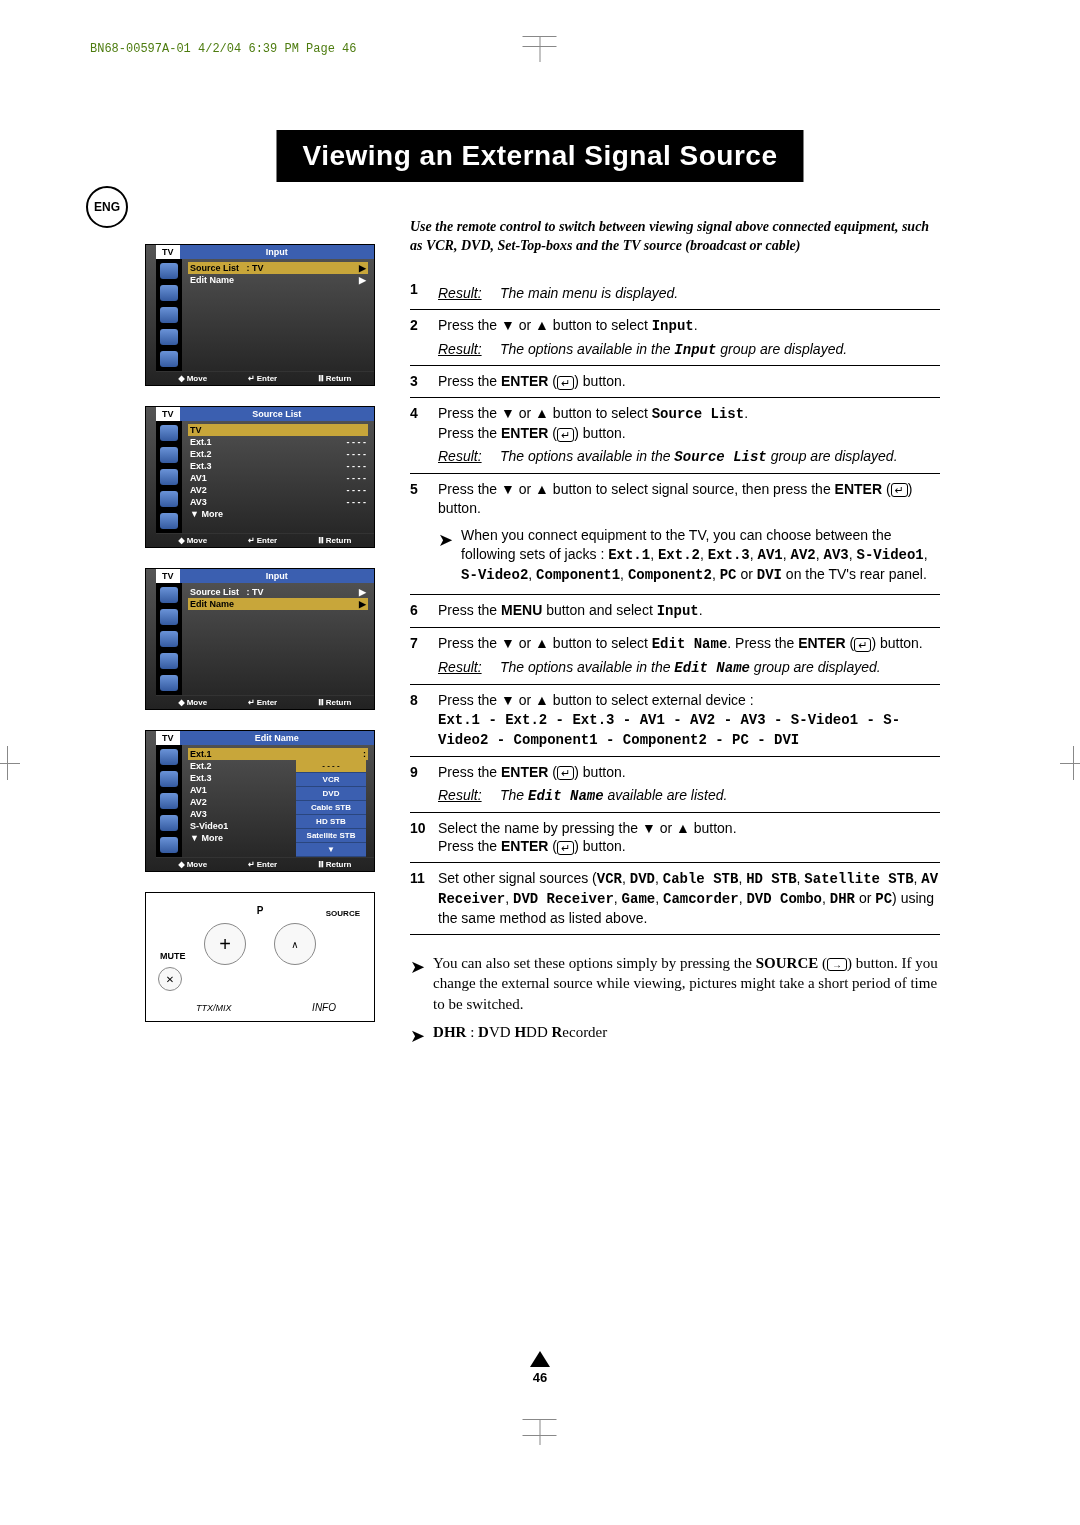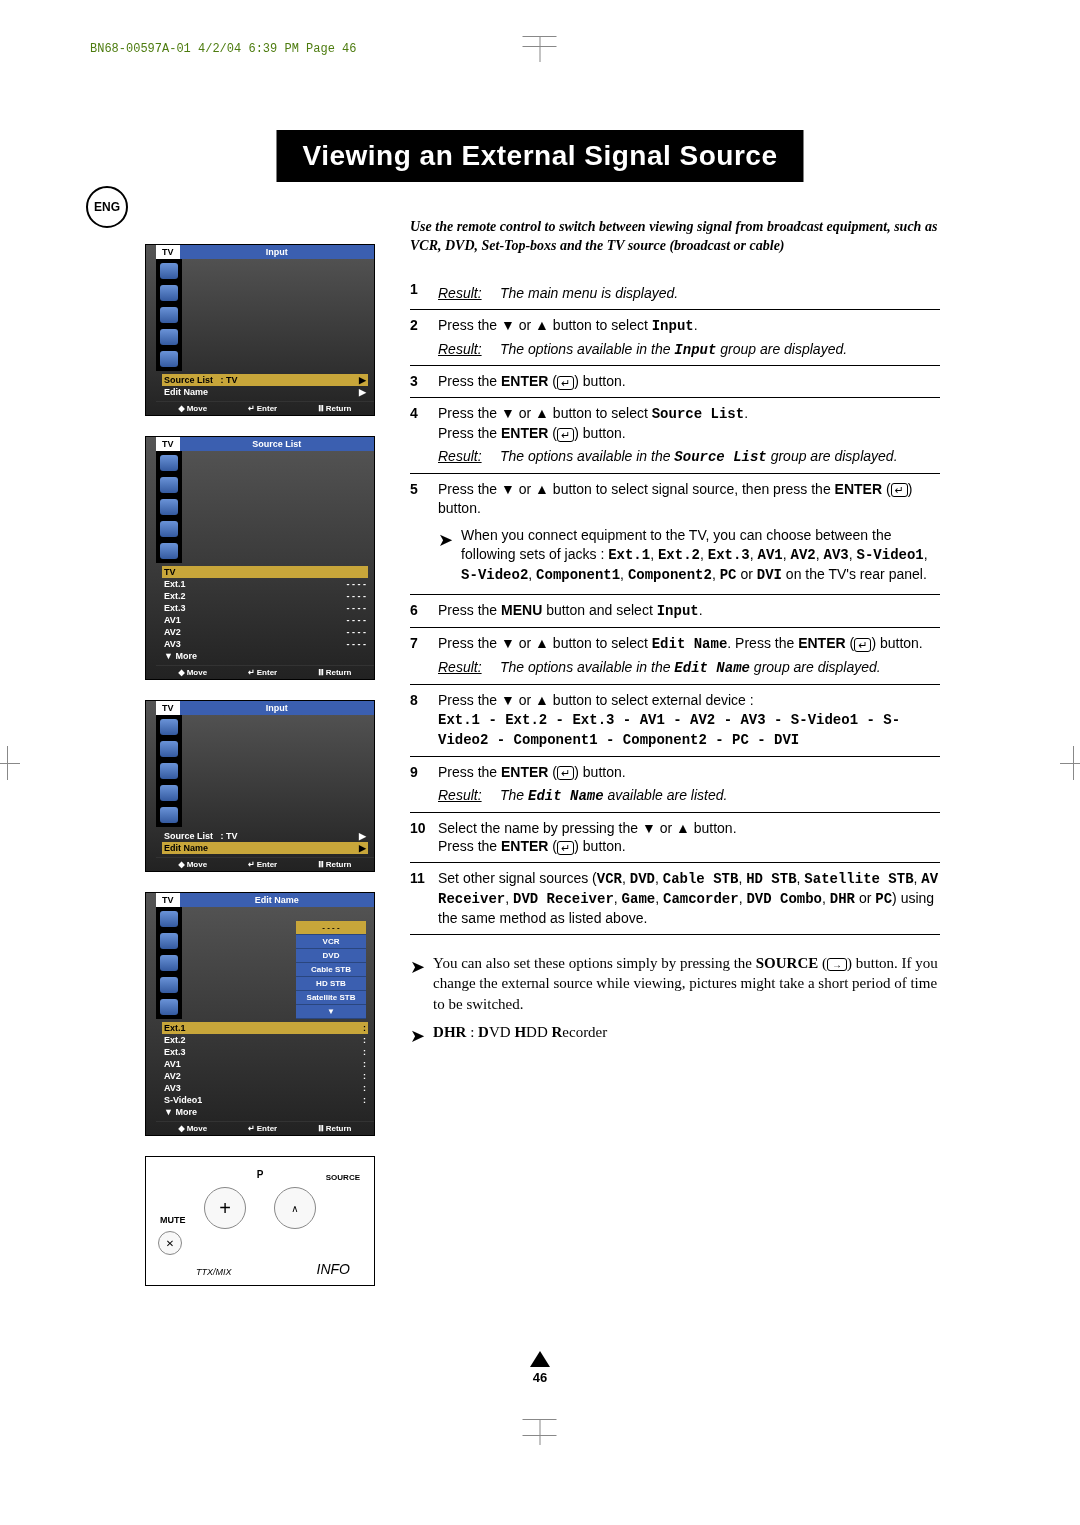--- a/index.html
+++ b/index.html
@@ -131,21 +131,20 @@
     color: #fff;
     font-weight: bold;
     display: flex;
     align-items: center;
     justify-content: center;
     padding: 0 4px;
   }
   .osd-body {
     display: flex;
     min-height: 110px;
-    flex-direction: column;
   }
   .osd-icons {
     width: 26px;
     background: #000;
     display: flex;
     flex-direction: column;
     align-items: center;
     padding: 4px 0;
     gap: 6px;
   }
@@ -206,21 +205,21 @@
     background: #fff;
     padding: 10px;
     position: relative;
     color: #000;
     font-size: 10px;
   }
   .remote-box .p { position: absolute; top: 12px; left: 50%; transform: translateX(-50%); font-weight: bold; }
   .remote-box .src { position: absolute; top: 16px; right: 14px; font-size: 8px; font-weight: bold; }
   .remote-box .mute { position: absolute; left: 14px; top: 58px; font-size: 9px; font-weight: bold; }
   .remote-box .ttx { position: absolute; left: 50px; bottom: 8px; font-size: 9px; font-style: italic; }
-  .remote-box .info { position: absolute; right: 24px; bottom: 8px; font-size: 14px; font-style: italic; }
+  .remote-box .info { position: absolute; right: 38px; bottom: 8px; font-size: 10px; font-style: italic; }
   .remote-btn {
     width: 34px;
     height: 34px;
     border: 1px solid #888;
     border-radius: 50%;
     position: absolute;
     background: #f8f8f8;
     display: flex;
     align-items: center;
     justify-content: center;
@@ -562,21 +561,21 @@
     <div class="ttx">TTX/MIX</div>
     <div class="info">INFO</div>
     <div class="remote-btn remote-mute-btn">✕</div>
     <div class="remote-btn remote-plus">+</div>
     <div class="remote-btn remote-p">∧</div>
   </div>
 
 </div>
 
 <div class="right-column">
-  <div class="intro">Use the remote control to switch between viewing signal from broadcast equipment, such as VCR, DVD, Set-Top-boxs and the TV source (broadcast or cable)</div>
+  <div class="intro">Use the remote control to switch between viewing signal above connected equipment, such as VCR, DVD, Set-Top-boxs and the TV source (broadcast or cable)</div>
   <div id="steps-container">
       <div class="step">
         <div class="num">1</div>
         <div class="body">
           <div class="result-line">
             <div class="rlabel">Result:</div>
             <div>The main menu is displayed.</div>
           </div>
         </div>
       </div>

